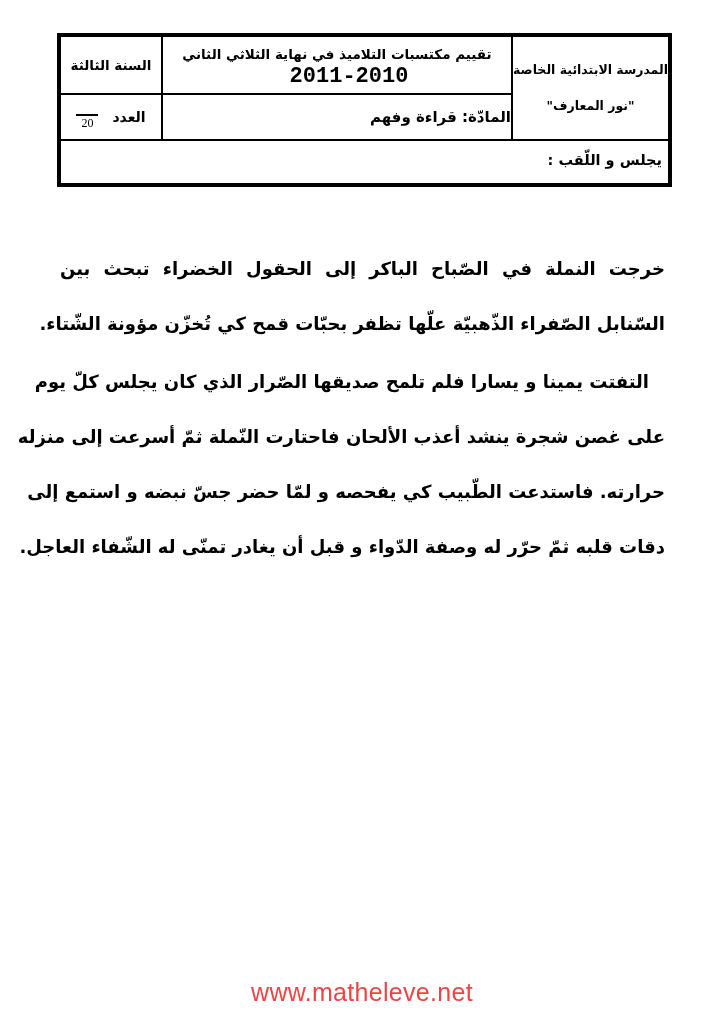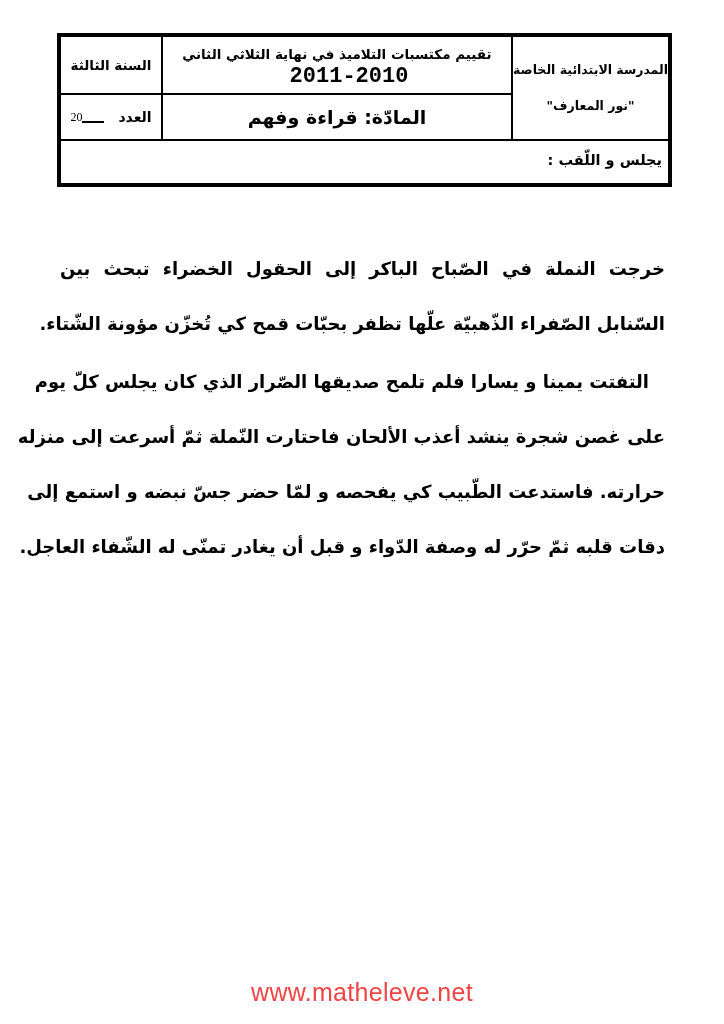--- a/index.html
+++ b/index.html
@@ -53,40 +53,39 @@
     unicode-bidi:isolate;
     padding-left:24px;
   }
   td.grade-year-cell{
     width:100px;
     text-align:center;
     font-size:13.5px;
     white-space:nowrap;
   }
   td.subject-cell{
-    text-align:center;
-    font-size:19px;
+    font-size:15px;
     height:44px;
     white-space:nowrap;
     margin-top:36px;
   }
   td.mark-cell{
     height:44px;
   }
   .mark-wrap{
     display:flex;
     direction:rtl;
     align-items:center;
     justify-content:center;
     gap:14px;
   }
   .mark-label{font-size:14px;white-space:nowrap;}
   .frac{
     display:inline-flex;
-    flex-direction:row;
+    flex-direction:column;
     align-items:center;
   }
   .frac-blank{
     width:22px;height:9px;
     border-bottom:2px solid #000;
   }
   .frac-den{
     font-size:12px;
     font-weight:normal;
     font-family:"Liberation Serif",serif;

